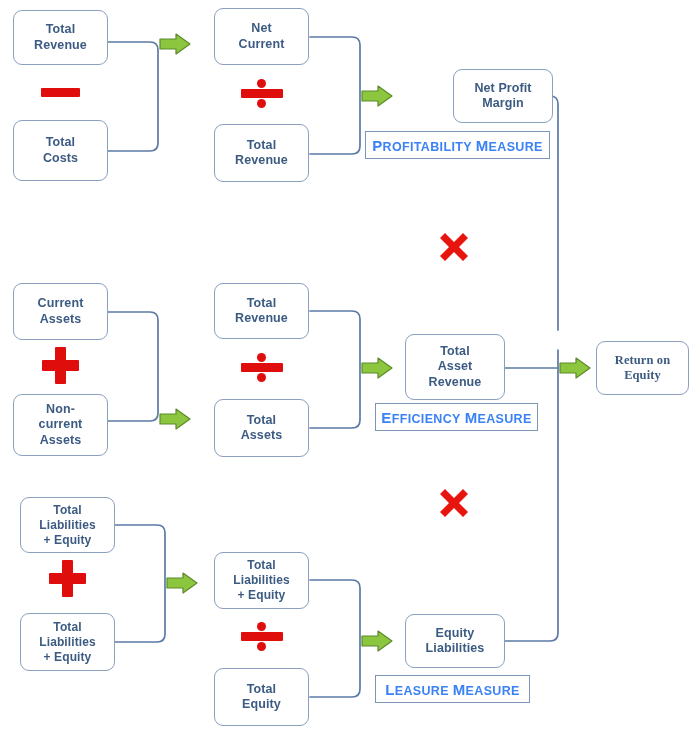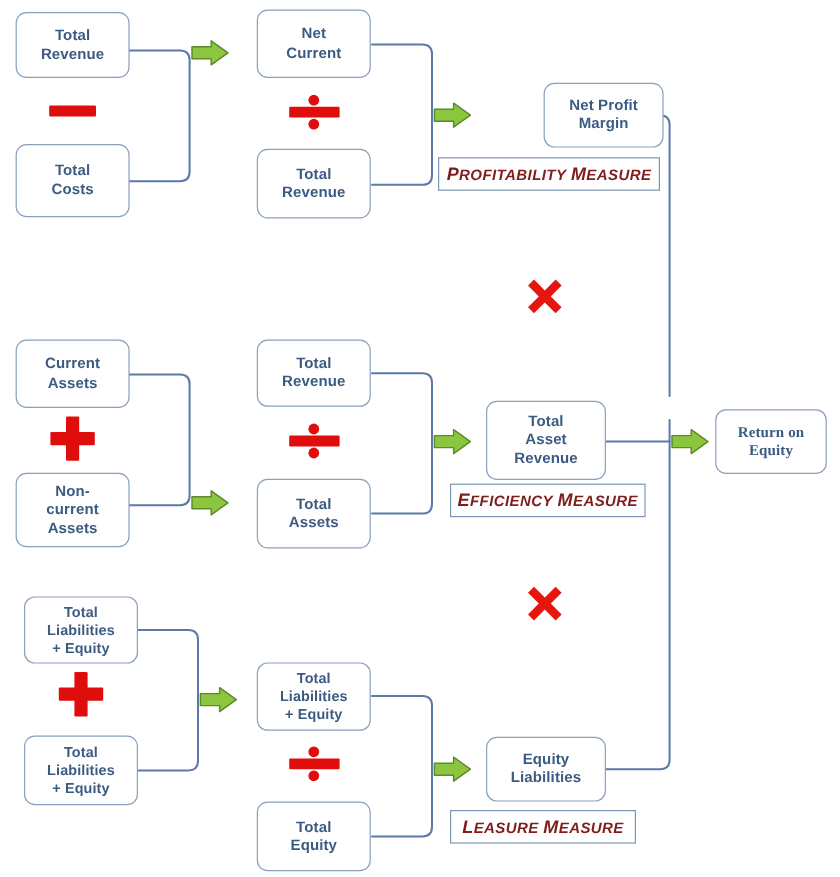--- a/index.html
+++ b/index.html
@@ -25,27 +25,26 @@
     letter-spacing:.1px;
   }
   .node span{display:block;padding:0 3px;}
 
   
   .measure{
     position:absolute;
     box-sizing:border-box;
     border:1.3px solid #7d96b5;
     background:#ffffff;
-    color:#7f1d1d;
+    color:#3b82f6;
     font-weight:bold;
     display:flex;
     align-items:center;
     justify-content:center;
     text-align:left;
-    font-style:italic;
   }
   .measure span{font-size:12.5px;letter-spacing:.35px;}
   .measure span .cap{font-size:15px;}
 
   
   .op{position:absolute;}
   .op-minus{background:#e00d0d;border-radius:1px;}
   .op-plus-v,.op-plus-h{position:absolute;background:#e00d0d;border-radius:1px;}
   .op-div-bar{position:absolute;background:#e00d0d;border-radius:1px;}
   .op-div-dot{position:absolute;background:#e00d0d;border-radius:50%;}

